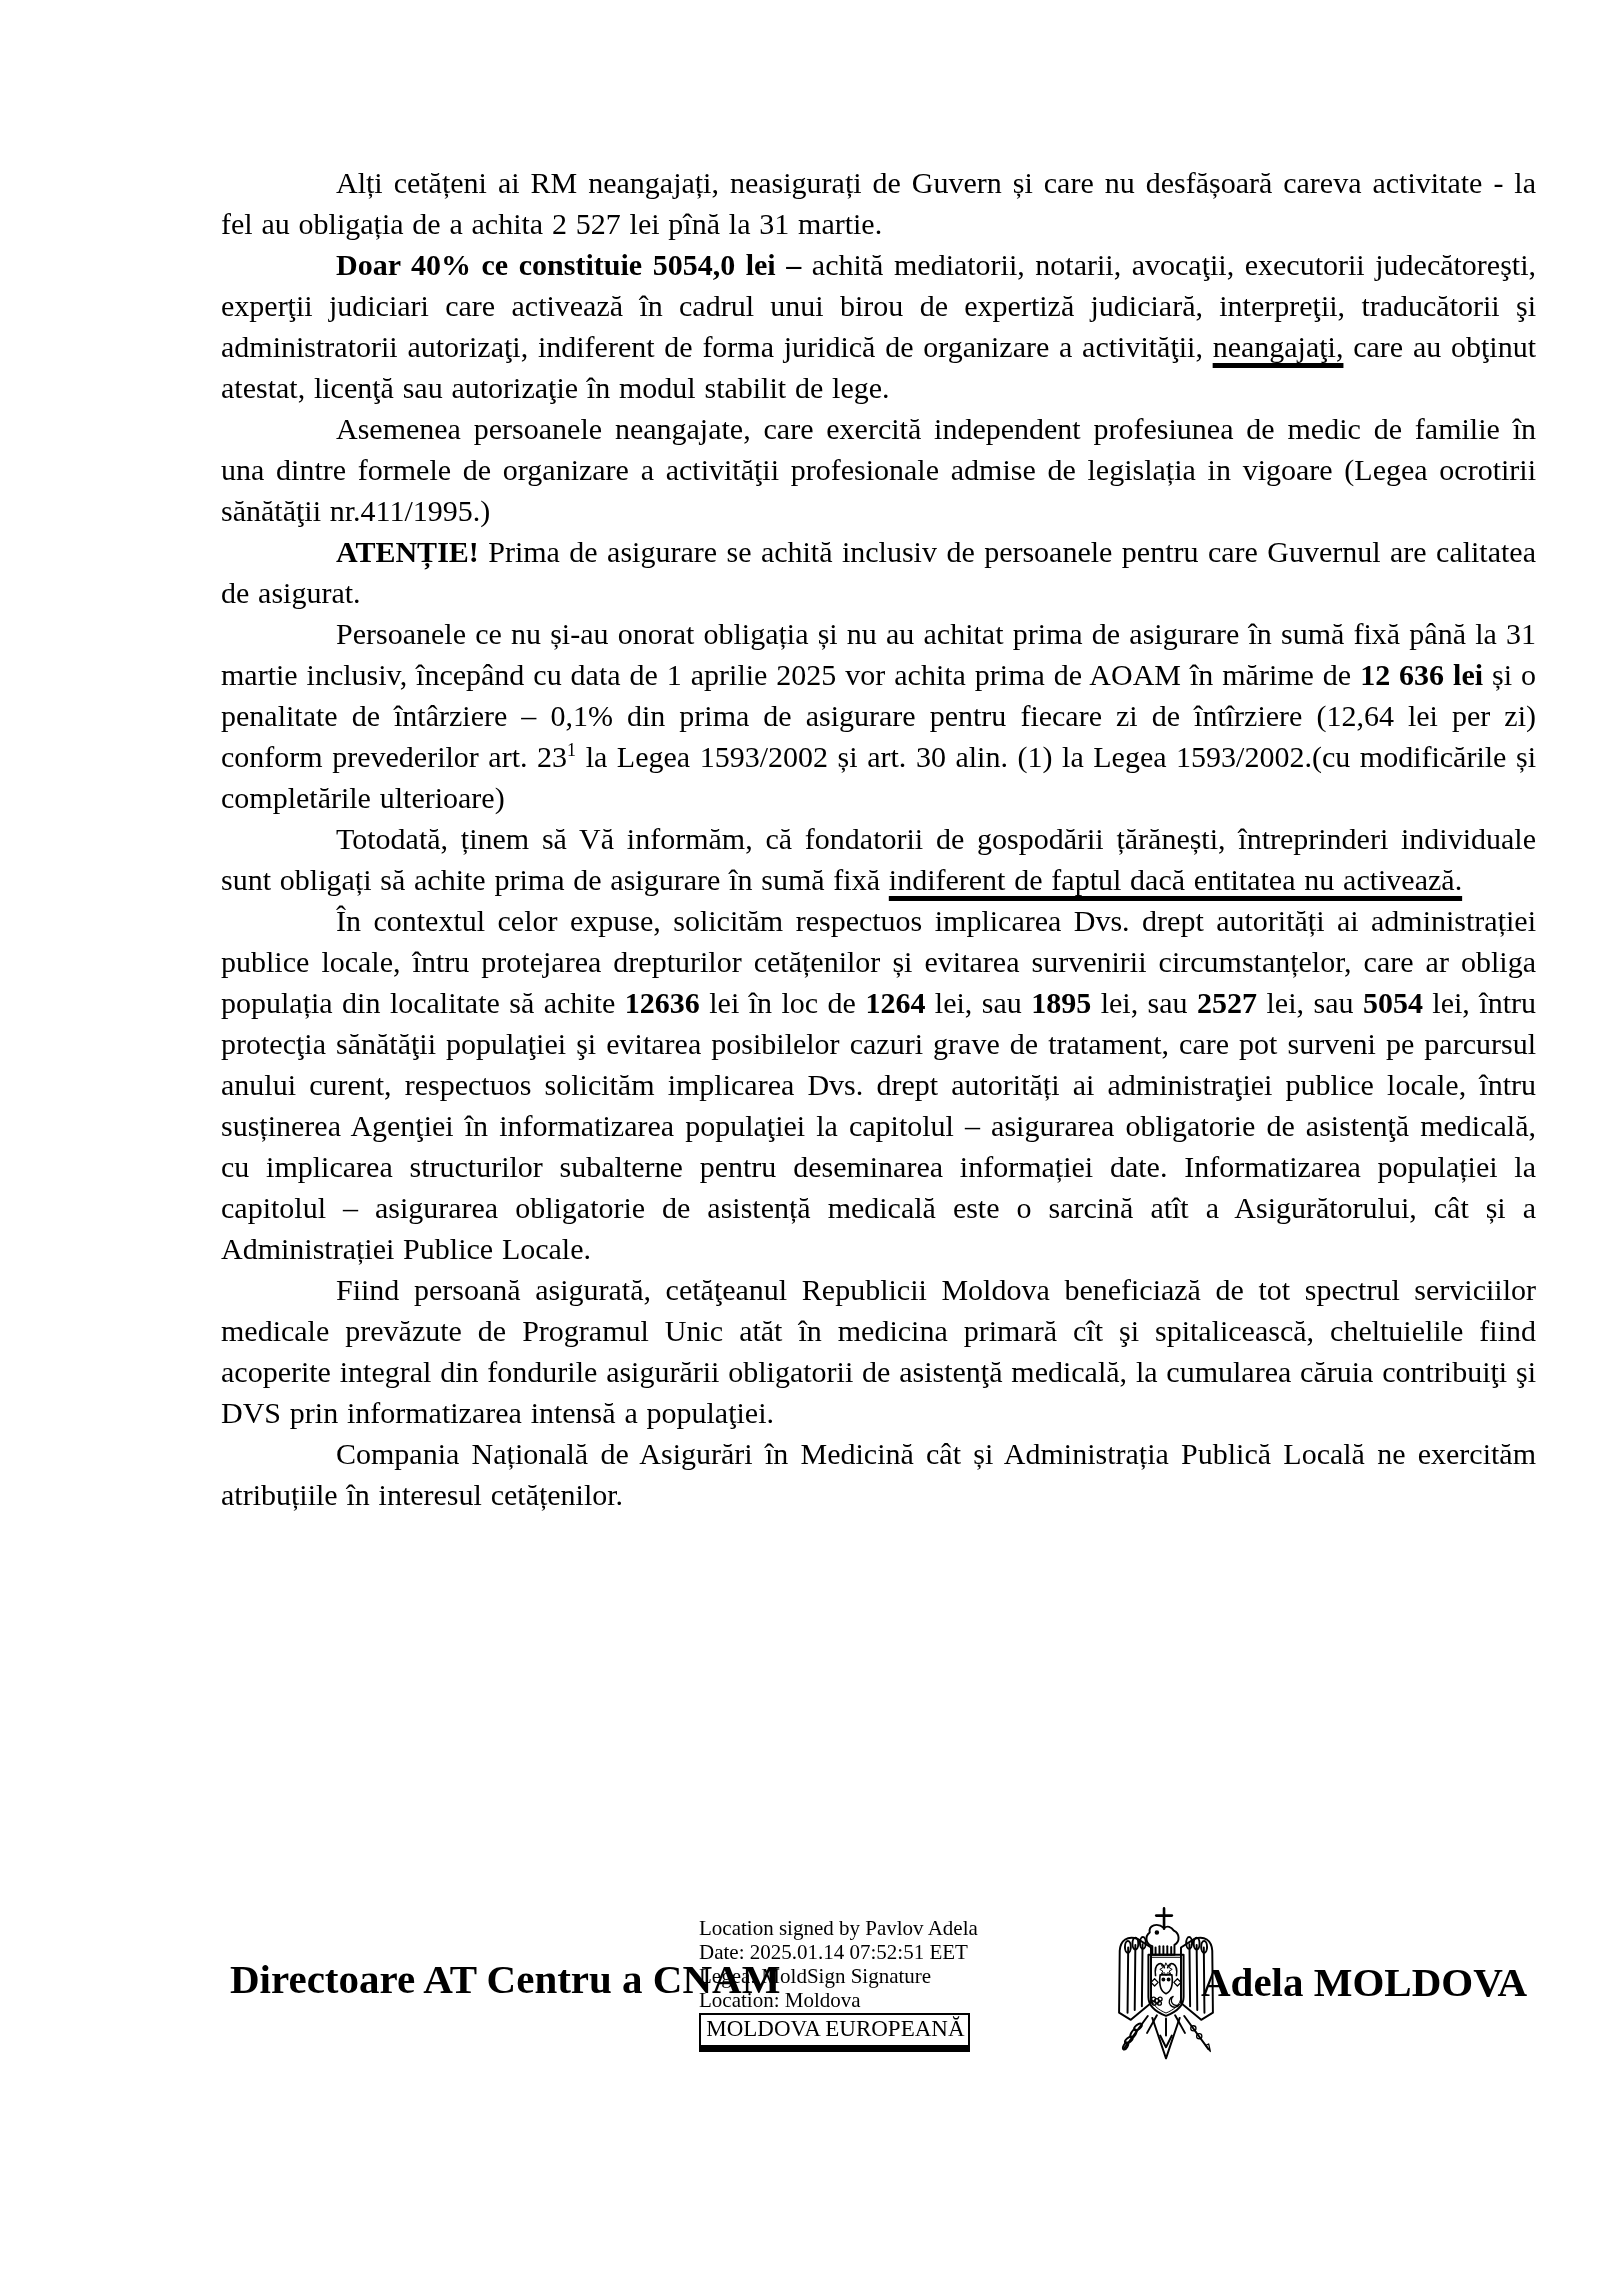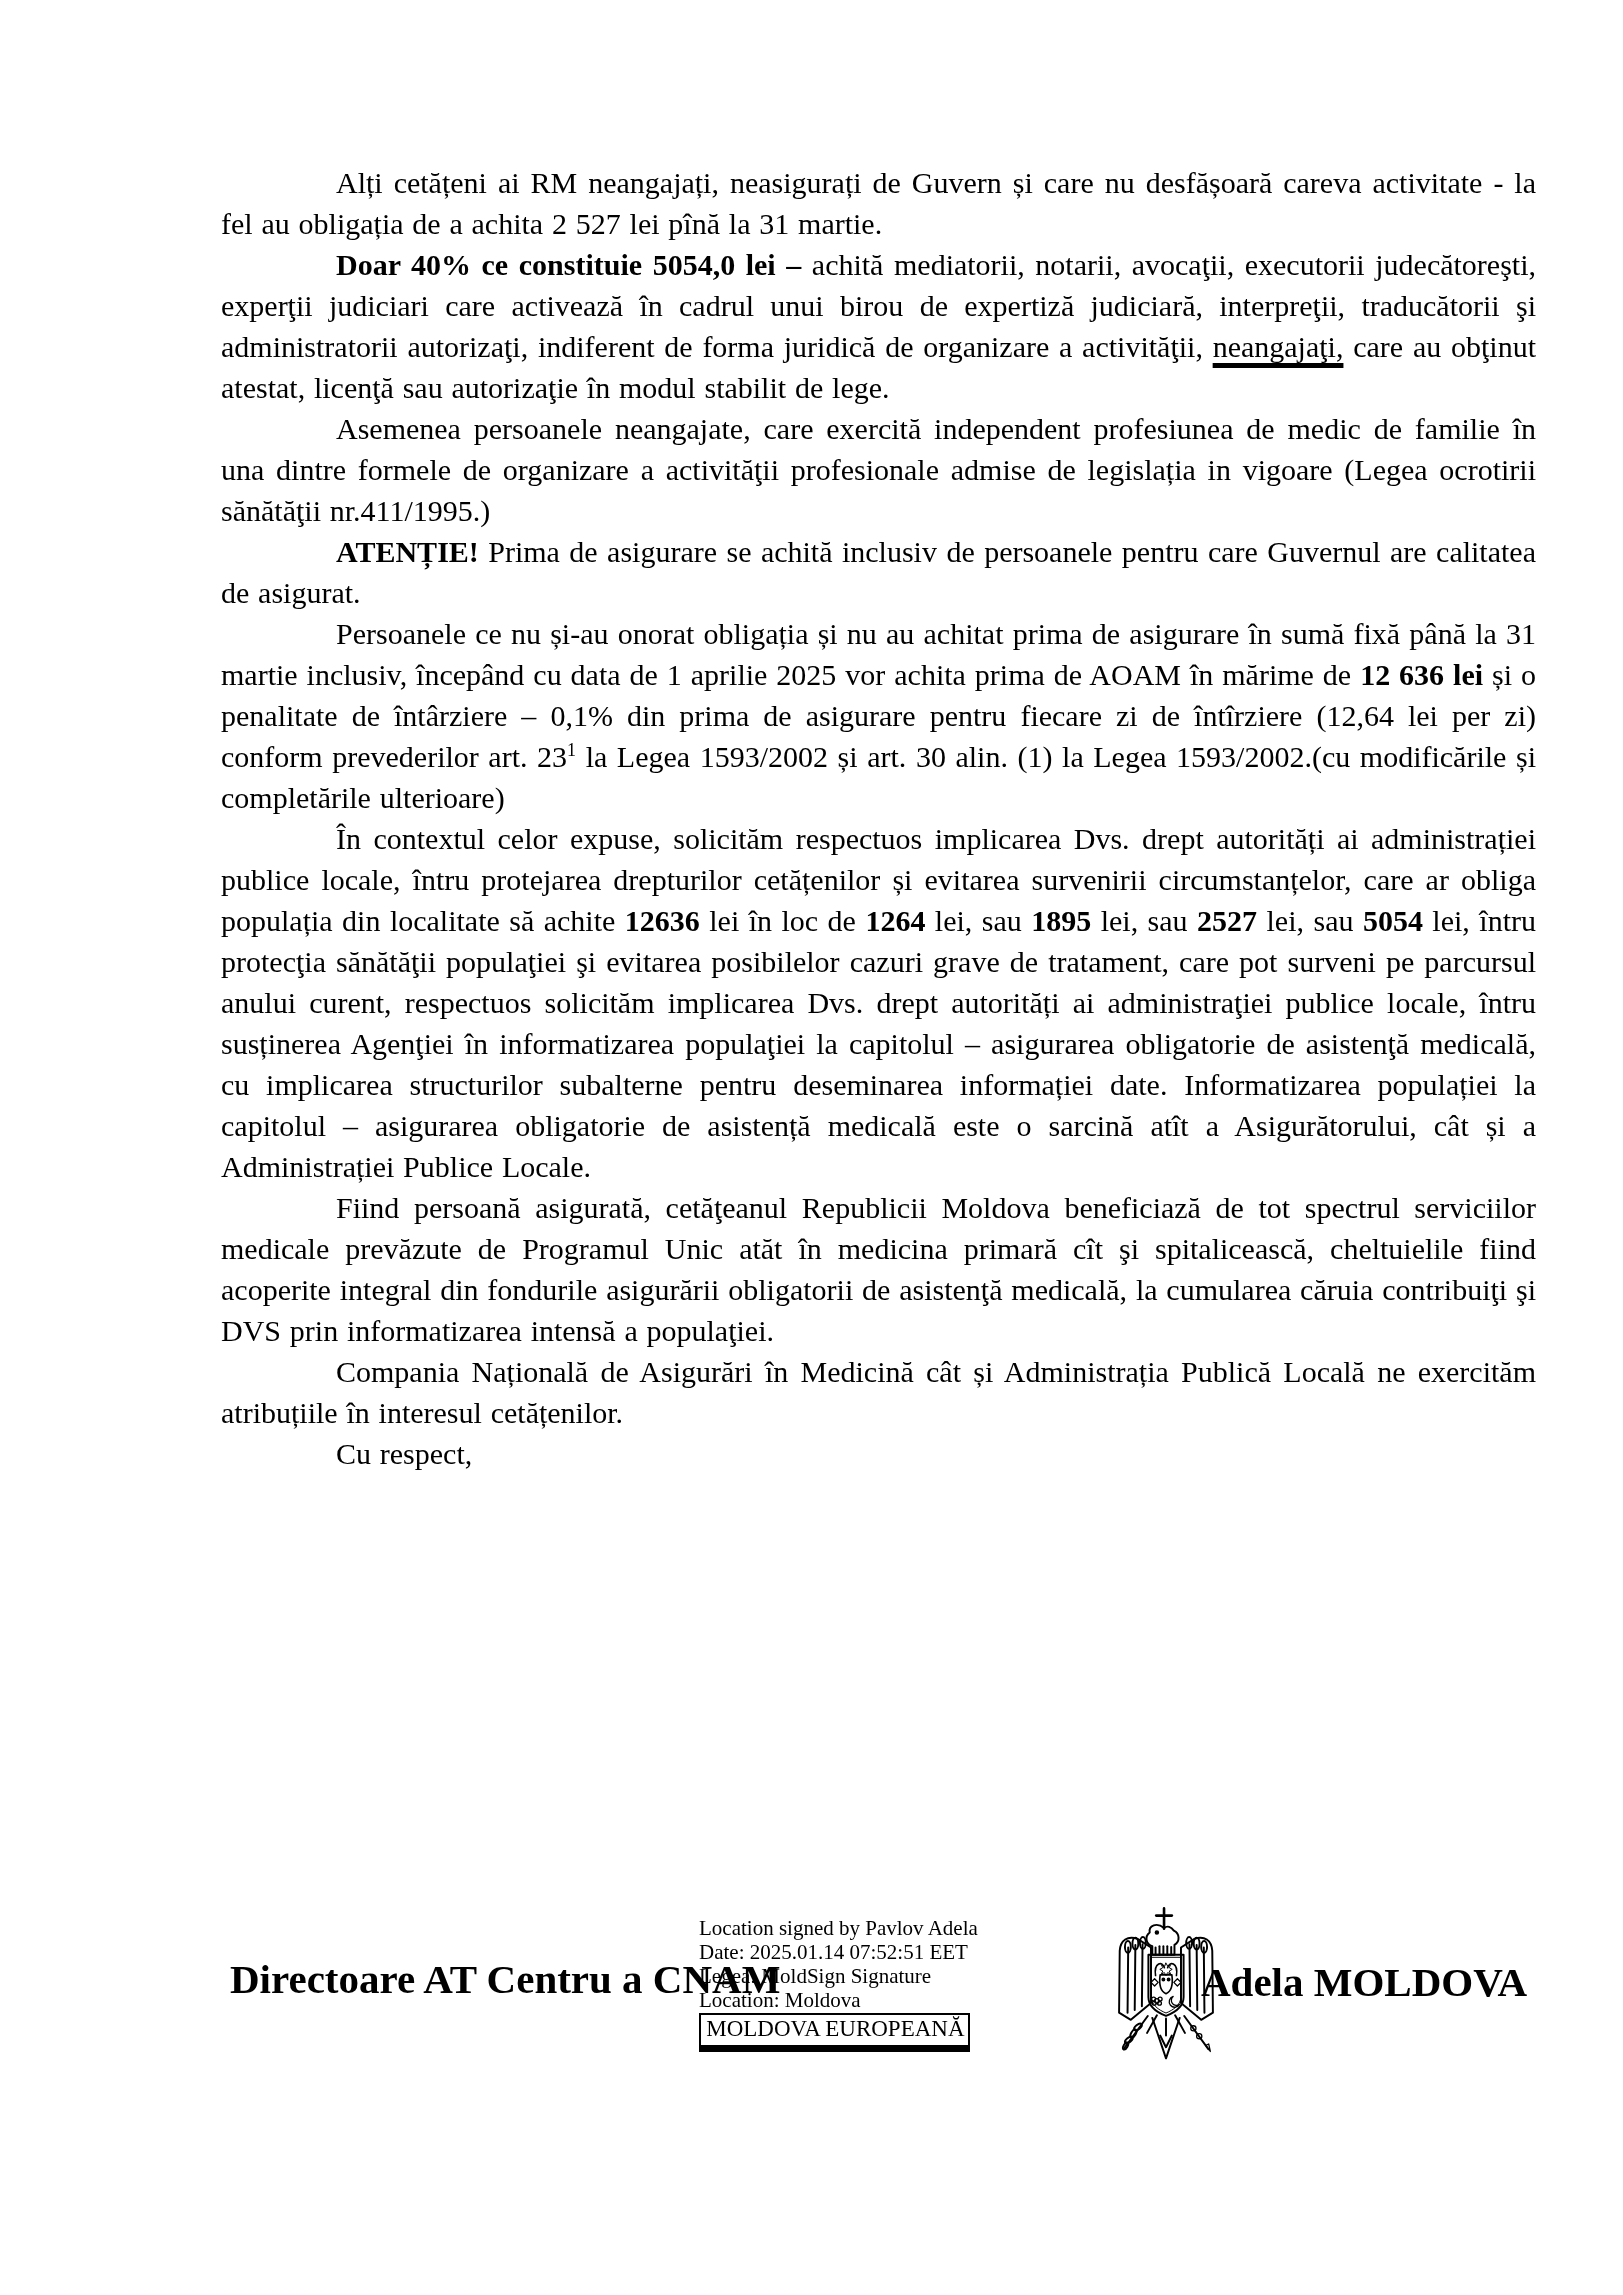--- a/index.html
+++ b/index.html
@@ -93,24 +93,24 @@
 <body>
 
 <div class="page">
 
   <div class="doc-body">
       <p class="para"><span>Alți cetățeni ai RM neangajați, neasigurați de Guvern și care nu desfășoară careva activitate - la fel au obligația de a achita 2 527 lei pînă la 31 martie.</span></p>
       <p class="para"><span class="b">Doar 40% ce constituie 5054,0 lei – </span><span>achită mediatorii, notarii, avocaţii, executorii judecătoreşti, experţii judiciari care activează în cadrul unui birou de expertiză judiciară, interpreţii, traducătorii şi administratorii autorizaţi, indiferent de forma juridică de organizare a activităţii, </span><span class="u">neangajaţi,</span><span> care au obţinut atestat, licenţă sau autorizaţie în modul stabilit de lege.</span></p>
       <p class="para"><span>Asemenea persoanele neangajate, care exercită independent profesiunea de medic de familie în una dintre formele de organizare a activităţii profesionale admise de legislația in vigoare  (Legea ocrotirii sănătăţii nr.411/1995.)</span></p>
       <p class="para"><span class="b">ATENȚIE!</span><span> Prima de asigurare se achită inclusiv de persoanele pentru care Guvernul are calitatea de asigurat.</span></p>
       <p class="para"><span>Persoanele ce nu și-au onorat obligația și nu au achitat prima de asigurare în sumă fixă până la 31 martie inclusiv, începând cu data de 1 aprilie 2025 vor achita prima de AOAM în mărime de </span><span class="b">12 636 lei</span><span> și o penalitate de întârziere – 0,1% din prima de asigurare pentru fiecare zi de întîrziere (12,64 lei per zi) conform prevederilor art. 23</span><sup>1</sup><span> la Legea 1593/2002  și art. 30 alin. (1) la Legea 1593/2002.(cu modificările și completările ulterioare)</span></p>
+      <p class="para"><span>Totodată, ținem să Vă informăm, că fondatorii de gospodării țărănești, întreprinderi individuale sunt obligați să achite prima de asigurare în sumă fixă </span><span class="u">indiferent de faptul dacă entitatea nu activează.</span></p>
       <p class="para"><span>În contextul celor expuse, solicităm respectuos implicarea Dvs. drept autorități ai administrației publice locale, întru protejarea drepturilor cetățenilor și evitarea survenirii circumstanțelor, care ar obliga populația din localitate să achite </span><span class="b">12636</span><span> lei în loc de </span><span class="b">1264</span><span> lei, sau </span><span class="b">1895</span><span> lei, sau </span><span class="b">2527</span><span> lei, sau </span><span class="b">5054</span><span> lei, întru protecţia sănătăţii populaţiei şi evitarea posibilelor  cazuri grave de tratament, care pot surveni pe parcursul anului curent, respectuos solicităm implicarea Dvs. drept autorități ai administraţiei publice locale, întru susținerea Agenţiei în informatizarea populaţiei la capitolul – asigurarea obligatorie de asistenţă medicală, cu implicarea structurilor subalterne pentru deseminarea informației date. Informatizarea populației la capitolul – asigurarea obligatorie de asistență medicală este o sarcină atît a Asigurătorului, cât și a Administrației Publice Locale.</span></p>
       <p class="para"><span>Fiind persoană asigurată, cetăţeanul Republicii Moldova beneficiază de tot spectrul serviciilor medicale prevăzute de Programul Unic atăt în medicina primară cît şi spitalicească, cheltuielile fiind acoperite integral din fondurile asigurării obligatorii de asistenţă medicală, la cumularea căruia contribuiţi şi DVS prin informatizarea intensă a populaţiei.</span></p>
       <p class="para"><span>Compania Națională de Asigurări în Medicină cât și Administrația Publică Locală ne exercităm atribuțiile în interesul cetățenilor.</span></p>
-      <p class="para no-justify"><span>Cu respect,</span></p>
     </div>
 
   <div class="sig-role">Directoare AT Centru a CNAM</div>
 
   <div class="stamp">
     <div>Location signed by Pavlov Adela</div>
     <div>Date: 2025.01.14 07:52:51 EET</div>
     <div>Legea: MoldSign Signature</div>
     <div>Location: Moldova</div>
     <span class="stamp-box">MOLDOVA EUROPEANĂ</span>

